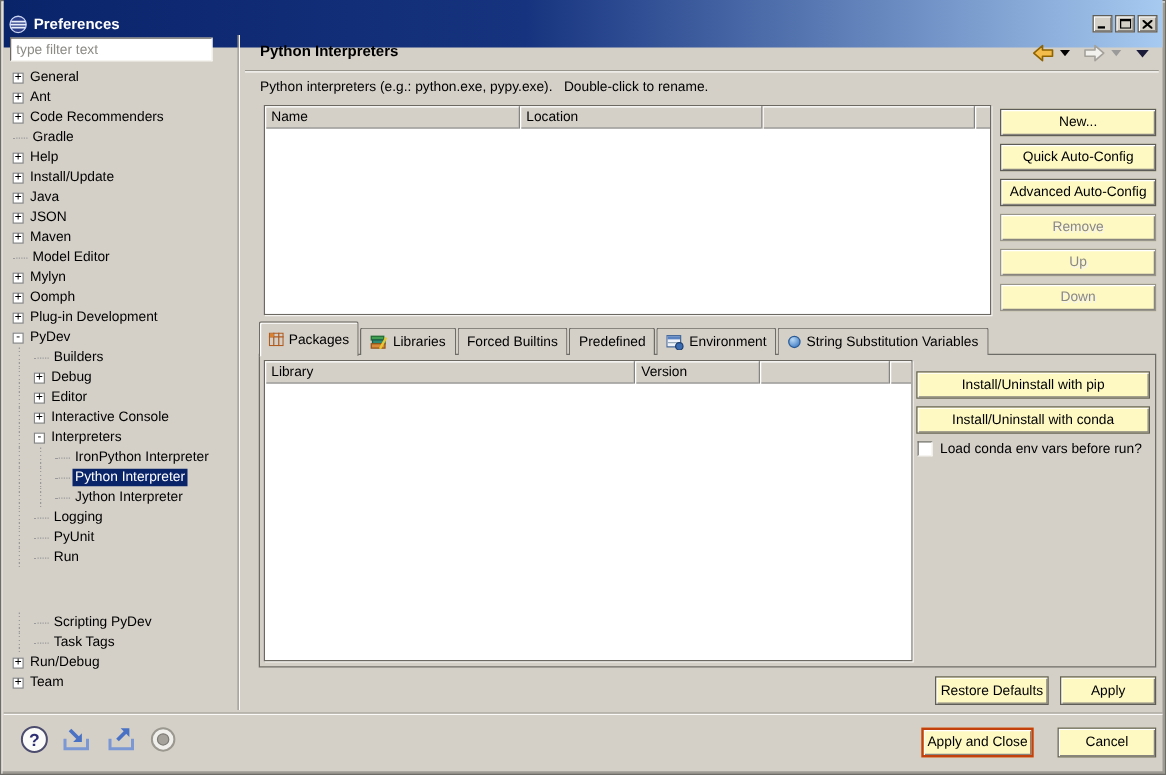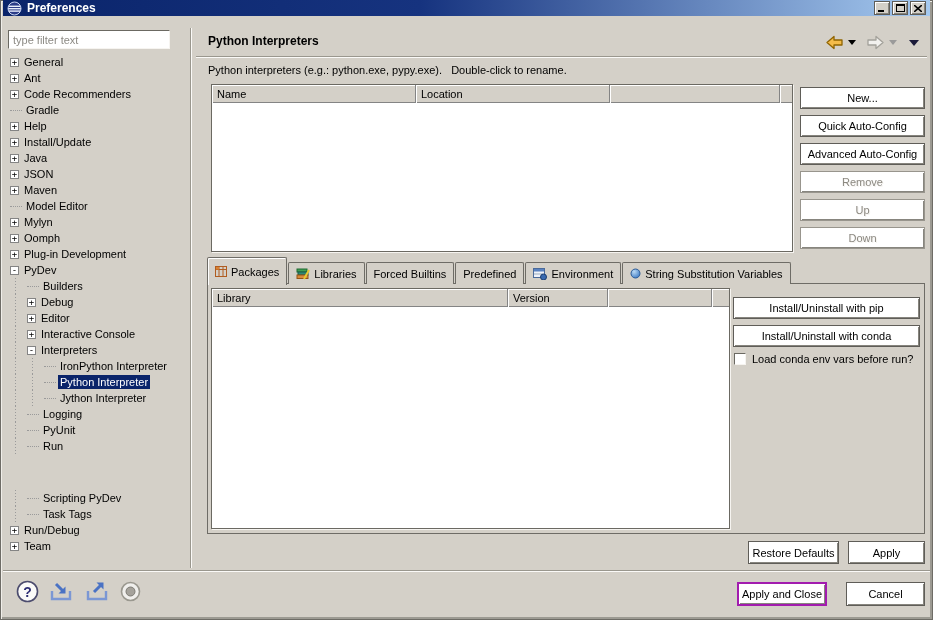--- a/index.html
+++ b/index.html
@@ -3,33 +3,33 @@
 <meta charset="utf-8">
 <style>
   html,body{margin:0;padding:0;background:#888;}
   *{font-family:"Liberation Sans",sans-serif;}
   #window{
     position:relative;width:933px;height:620px;background:#d4d0c8;
     box-shadow: inset 0 0 0 1px #6e6c66, inset 1px 1px 0 1px #f0eee9, inset -2px -2px 0 1px #9c9a92;
     overflow:hidden;font-size:11px;color:#000;
   }
   
-  .titlebar{position:absolute;left:3px;right:3px;top:0;height:16px;
+  .titlebar{position:absolute;left:3px;right:3px;top:0;height:38px;
     background:linear-gradient(90deg,#0a246a 0%,#16337f 45%,#a6caf0 100%);
     display:flex;align-items:center;padding:0 4px;box-sizing:border-box;}
   .titlebar .ttl{color:#fff;font-weight:bold;font-size:12px;margin-left:5px;flex:1;}
   .winbtn{width:16px;height:14px;background:#d4d0c8;border:1px solid #5f5d58;
     box-shadow:inset 1px 1px 0 #fff,inset -1px -1px 0 #87857e;
     display:flex;align-items:center;justify-content:center;margin-left:2px;box-sizing:border-box;}
   
-  .btn{position:absolute;box-sizing:border-box;background:#ffffff;border:1px solid #5f5d58;
+  .btn{position:absolute;box-sizing:border-box;background:#fef9c3;border:1px solid #5f5d58;
     box-shadow:inset 1px 1px 0 #ffffff,inset -1px -1px 0 #87857e;
     display:flex;align-items:center;justify-content:center;font-size:11px;cursor:default;}
   .btn.disabled{color:#8b8880;border-color:#98958d;text-shadow:1px 1px 0 #f4f2ee;}
-  .btn.default{border:2px solid #a21caf;}
+  .btn.default{border:2px solid #c2410c;}
   .sunken{background:#fff;border:1px solid #6b6962;box-shadow:inset 1px 1px 0 rgba(0,0,0,.18), 1px 1px 0 #f6f4f0;box-sizing:border-box;}
   .hsep{position:absolute;height:0;border-top:1px solid #9a978e;border-bottom:1px solid #fbfaf8;}
   .vsep{position:absolute;width:0;border-left:1px solid #9a978e;border-right:1px solid #fbfaf8;}
   input.filter{position:absolute;left:8px;top:30px;width:162px;height:19px;box-sizing:border-box;
     border:1px solid;border-color:#6b6962 #f6f4f0 #f6f4f0 #6b6962;background:#fff;font-size:11px;padding:2px 4px;}
   input.filter::placeholder{color:#8c8a84;}
   
   #tree{position:absolute;left:8px;top:54px;width:178px;height:500px;overflow:hidden;}
   .tree-row{height:16px;display:flex;align-items:center;white-space:nowrap;background-repeat:no-repeat;}
   .expander{width:9px;height:9px;box-sizing:border-box;border:1px solid #848484;background:#fff;

